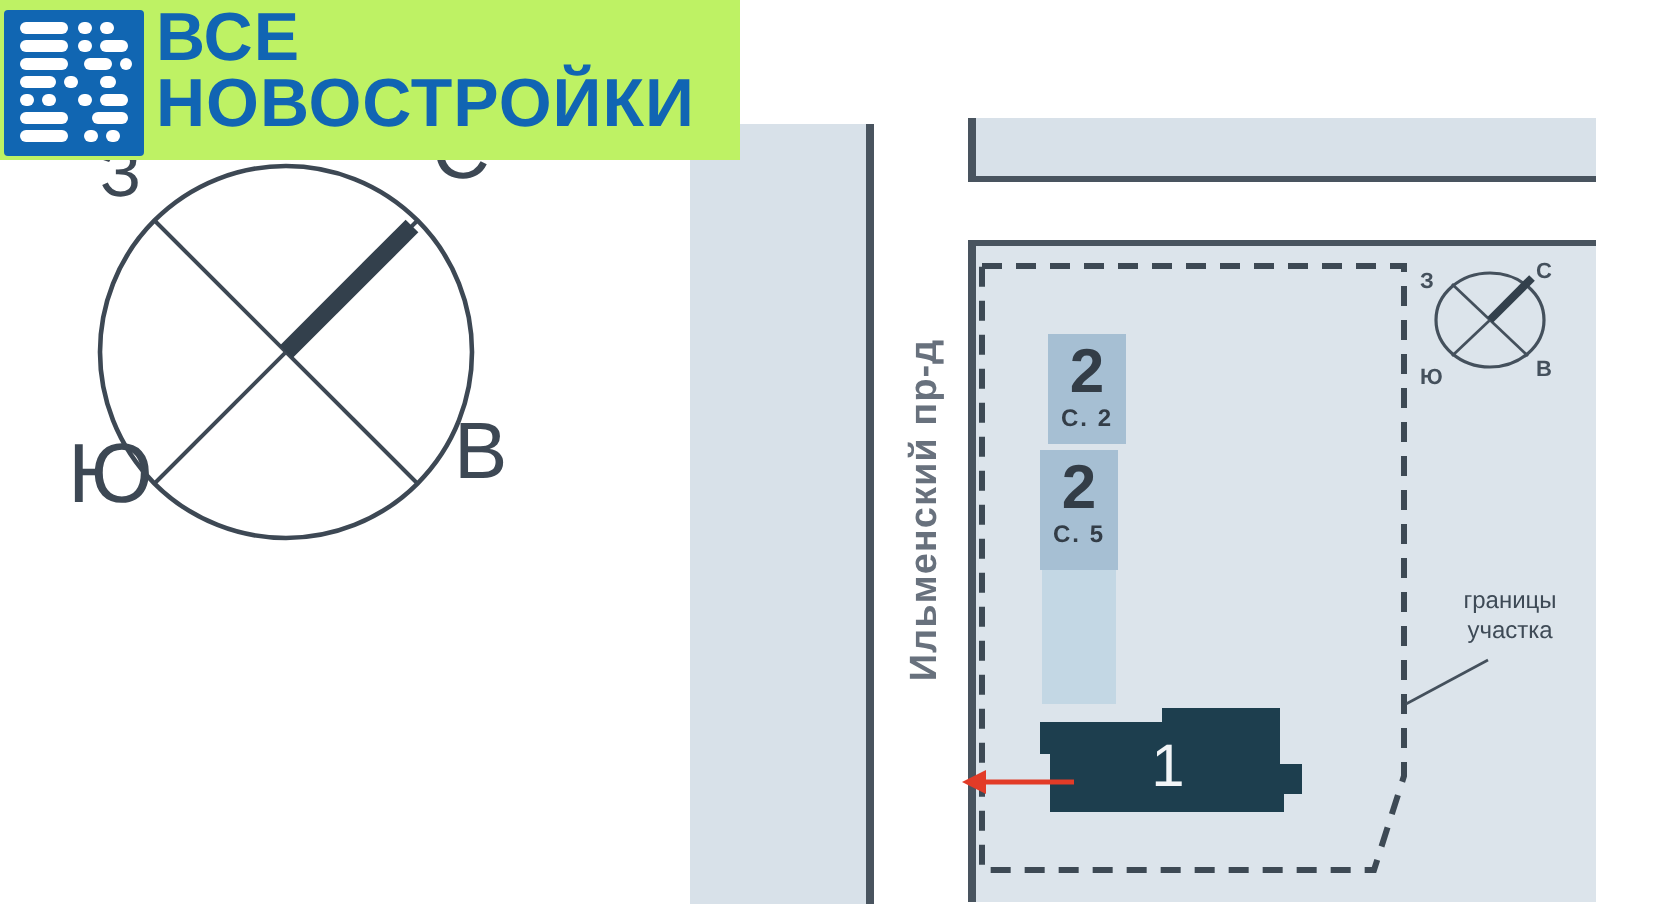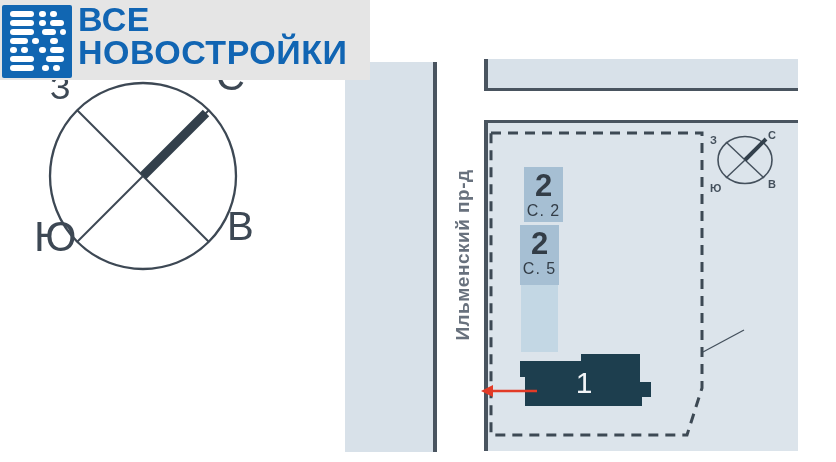--- a/index.html
+++ b/index.html
@@ -17,35 +17,35 @@
   
   .street-label{position:absolute;left:364px;top:243px;width:200px;height:24px;
     transform:rotate(-90deg);transform-origin:center;text-align:center;
     font-size:19px;font-weight:bold;color:#68717d;letter-spacing:0.5px;}
   
   .bld{position:absolute;display:flex;flex-direction:column;align-items:center;
     color:#333d47;box-sizing:border-box;z-index:2;cursor:pointer;}
   .bld-2a{left:524px;top:167px;width:39px;height:55px;background:#a6bfd3;}
   .bld-2b{left:520px;top:225px;width:39px;height:60px;background:#a6bfd3;}
   .bld-num{font-size:31px;font-weight:bold;line-height:1;margin-top:3px;}
-  .bld-sub{font-size:16px;font-weight:normal;margin-top:1px;letter-spacing:1px;white-space:nowrap;}
+  .bld-sub{font-size:12px;font-weight:bold;margin-top:1px;letter-spacing:1px;white-space:nowrap;}
   .bld-light{position:absolute;left:521px;top:285px;width:37px;height:67px;background:#c3d7e4;z-index:2;}
   
   .boundary-note{position:absolute;left:716px;top:293px;width:78px;text-align:center;
     font-size:12px;color:#3e4a56;line-height:1.25;white-space:pre-line;z-index:2;}
   
   .c-label{position:absolute;color:#3d4854;z-index:1;line-height:1;}
   .c-w{left:50px;top:70px;font-size:34px;}
   .c-s{left:34px;top:216px;font-size:42px;}
   .c-e{left:227px;top:206px;font-size:40px;}
   .c-n{left:216px;top:56px;font-size:40px;}
   
   .overlay{position:absolute;left:0;top:0;width:836px;height:462px;z-index:2;pointer-events:none;}
   
-  .logo-band{position:absolute;left:0;top:0;width:370px;height:80px;background:#e5e5e5;z-index:3;cursor:pointer;}
+  .logo-band{position:absolute;left:0;top:0;width:370px;height:80px;background:#bef264;z-index:3;cursor:pointer;}
   .logo-icon{position:absolute;left:2px;top:5px;width:70px;height:73px;}
   .logo-text{position:absolute;left:78px;top:3px;color:#1165b3;font-weight:bold;
     font-size:34px;line-height:0.98;letter-spacing:0.5px;white-space:nowrap;}
 </style>
 </head>
 <body>
 
 <div class="stage">
 
   <div class="v-street"></div>
@@ -63,20 +63,22 @@
   <div class="bld bld-2a">
     <div class="bld-num">2</div>
     <div class="bld-sub">С. 2</div>
   </div>
   <div class="bld bld-2b">
     <div class="bld-num">2</div>
     <div class="bld-sub">С. 5</div>
   </div>
   <div class="bld-light"></div>
 
+  <div class="boundary-note">границы
+участка</div>
 
   <svg class="overlay" viewBox="0 0 836 462">
 
     <g>
       <circle cx="143" cy="176" r="93" fill="none" stroke="#3d4854" stroke-width="2.3"></circle>
       <line x1="77" y1="110" x2="209" y2="242" stroke="#3d4854" stroke-width="2"></line>
       <line x1="77" y1="242" x2="209" y2="110" stroke="#3d4854" stroke-width="2"></line>
       <line x1="143" y1="176" x2="206" y2="113" stroke="#33404c" stroke-width="9"></line>
     </g>
 

